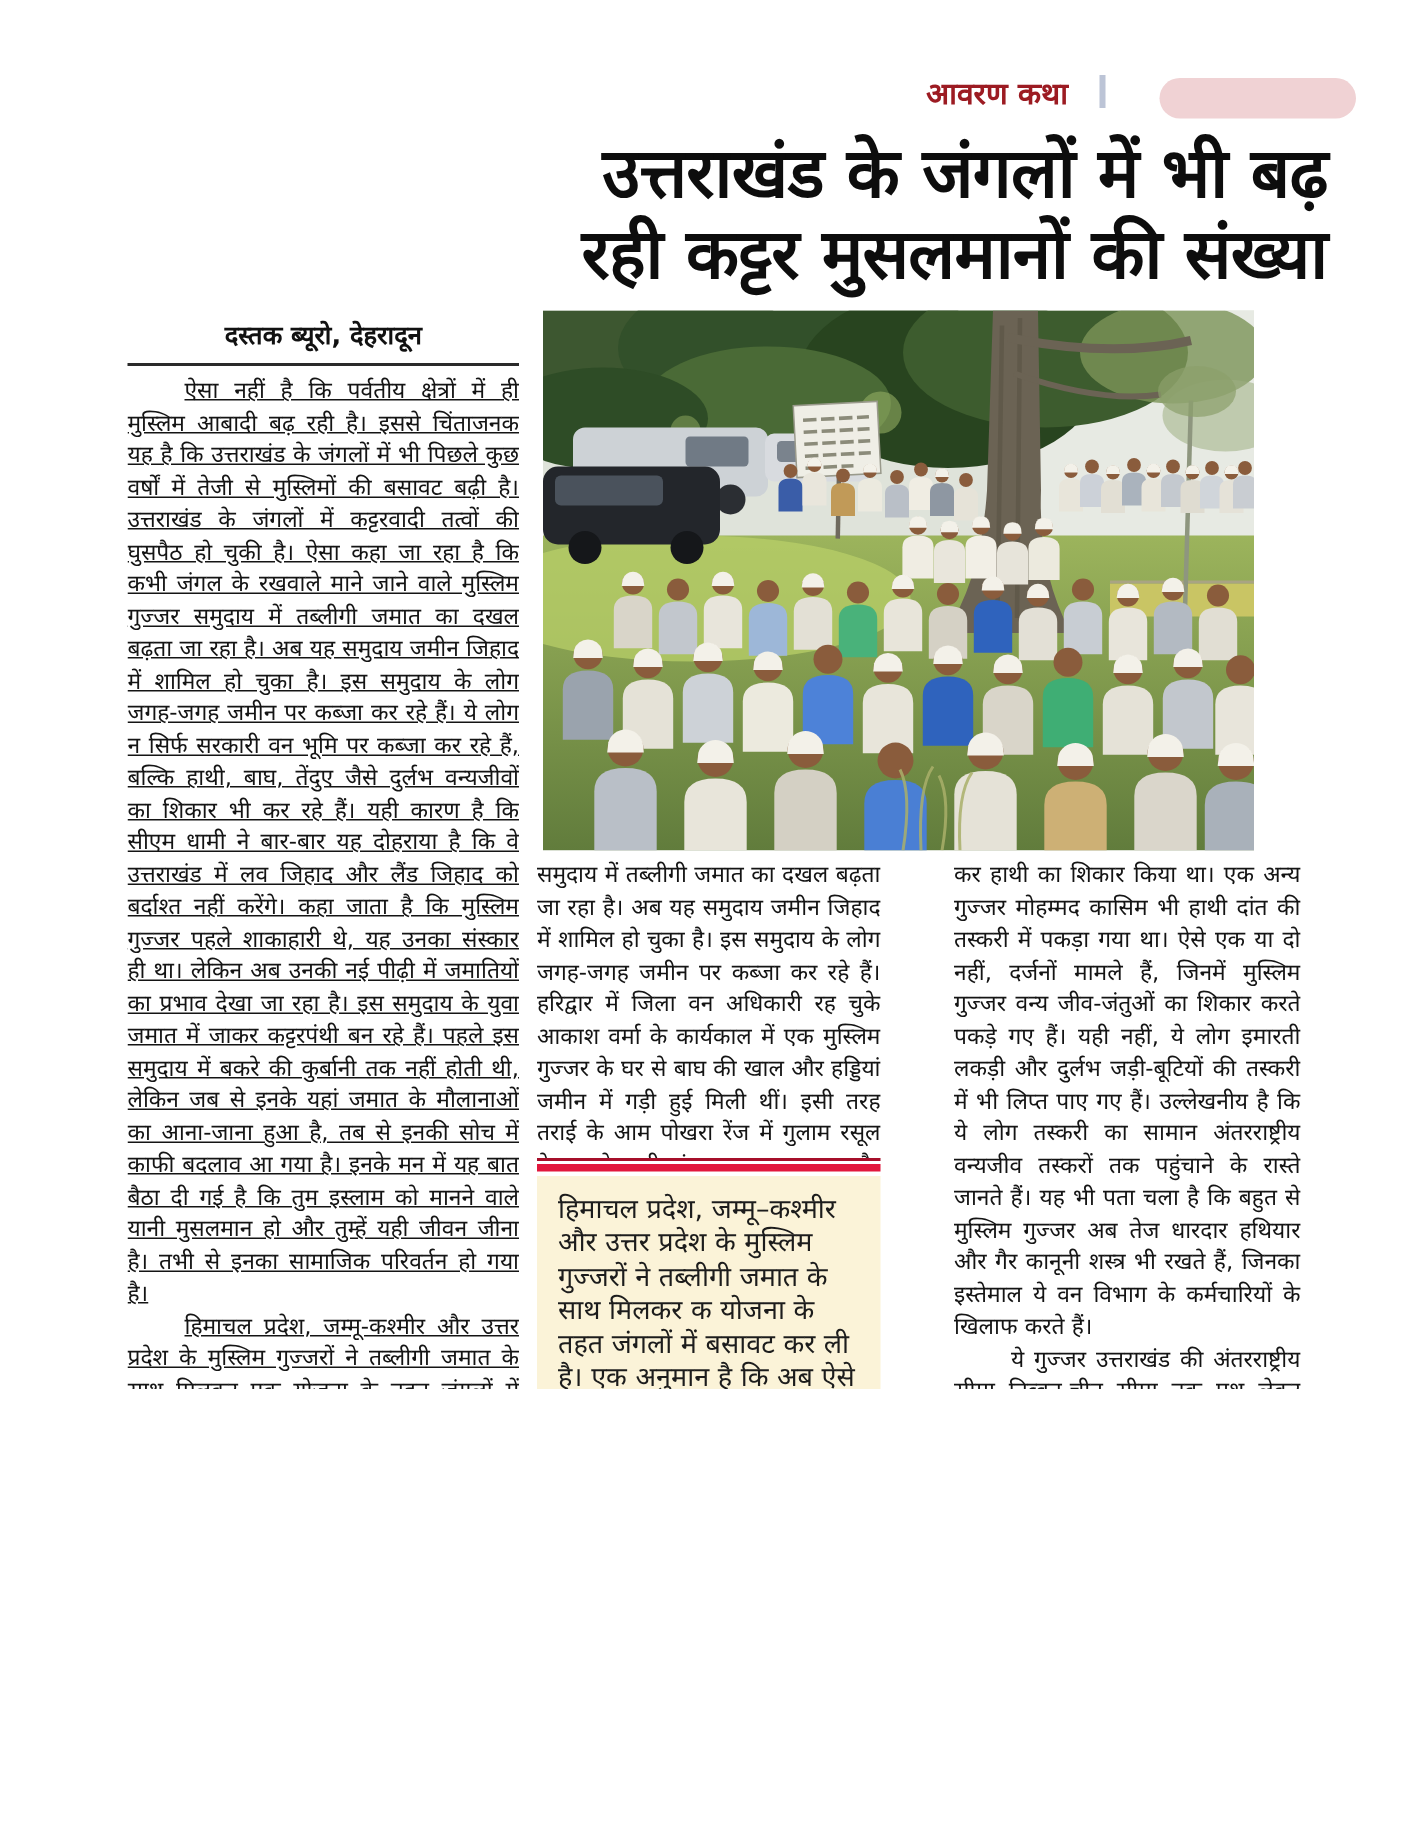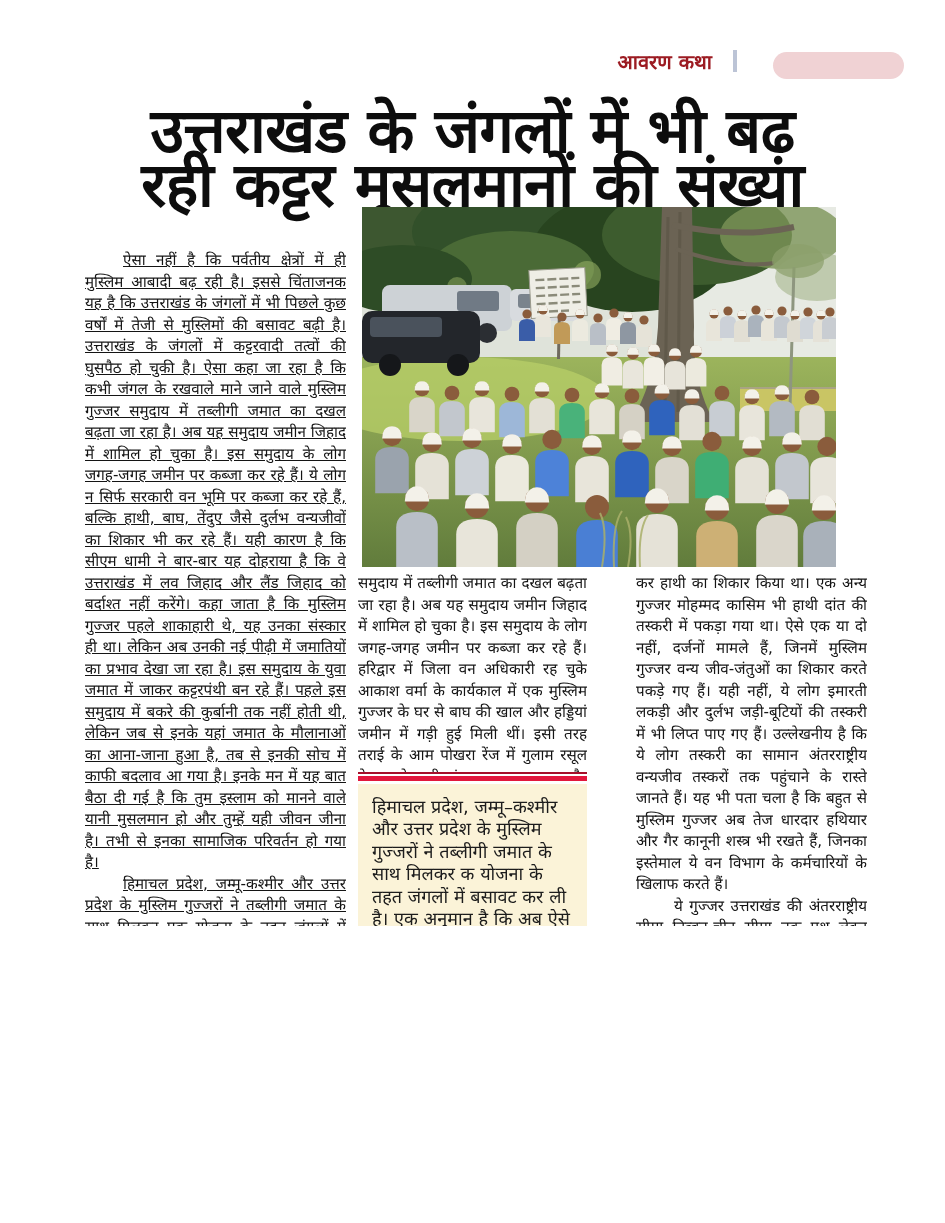--- a/index.html
+++ b/index.html
@@ -9,22 +9,22 @@
   }
   
   .section-label{
     position:absolute;top:48px;left:612px;width:100px;
     font-size:20px;font-weight:700;color:#9c1b22;text-align:right;white-space:nowrap;
   }
   .masthead-divider{position:absolute;top:50px;left:733px;width:4px;height:22px;background:#bcc4d6;}
   .masthead-pill{position:absolute;top:52px;left:773px;width:131px;height:27px;border-radius:14px;background:#f0d2d4;}
   
   .headline{
-    position:absolute;top:88px;left:60px;width:825px;text-align:center;
-    font-size:61px;line-height:54px;font-weight:700;color:#0d0d0d;letter-spacing:-.5px;margin-top:16px;
+    position:absolute;top:88px;left:60px;width:825px;text-align:right;
+    font-size:46px;line-height:54px;font-weight:700;color:#0d0d0d;letter-spacing:-.5px;
   }
   
   .byline{
     position:absolute;top:211px;left:85px;width:261px;text-align:center;
     font-size:17px;font-weight:700;color:#111;
     border-bottom:2px solid #2a2a2a;padding-bottom:8px;
   }
   
   .bodytext{font-size:15.2px;line-height:21.5px;text-align:justify;color:#141414;}
   .bodytext p{margin:0;text-indent:38px;}
@@ -62,20 +62,21 @@
 
   <div class="section-label">आवरण कथा</div>
   <div class="masthead-divider"></div>
   <div class="masthead-pill"></div>
 
   <div class="headline">
     <div>उत्तराखंड के जंगलों में भी बढ़</div>
     <div>रही कट्टर मुसलमानों की संख्या</div>
   </div>
 
+  <div class="byline">दस्तक ब्यूरो, देहरादून</div>
 
   <div class="photo">
     <svg width="474" height="360" viewBox="0 0 474 360" xmlns="http://www.w3.org/2000/svg">
       <defs>
         <linearGradient id="gr" x1="0" y1="0" x2="0" y2="1">
           <stop offset="0" stop-color="#9cb45c"></stop>
             <stop offset="1" stop-color="#617c3c"></stop>
         </linearGradient>
         <symbol id="pm" overflow="visible">
           <path d="M-8,22 L-8,6 Q-8,0 0,0 Q8,0 8,6 L8,22 Z" fill="currentColor"></path>

